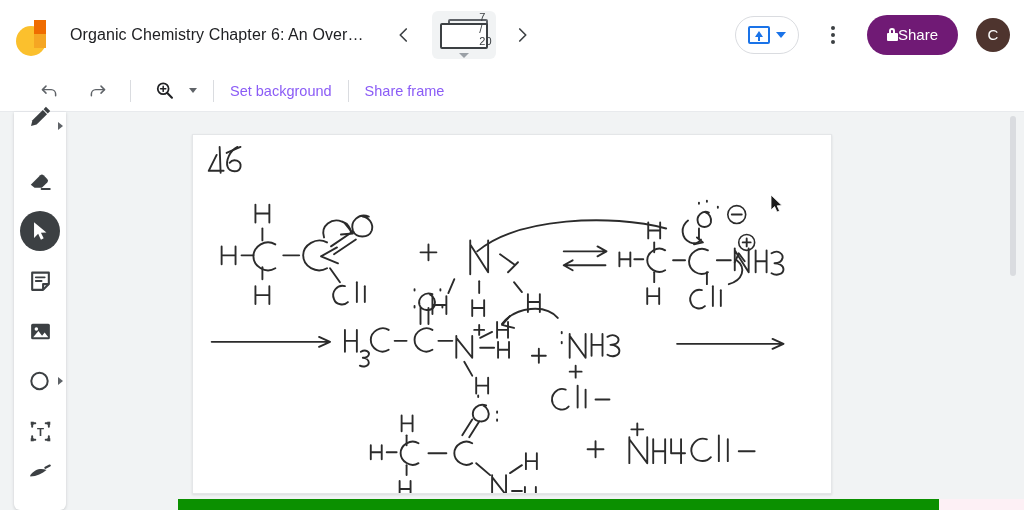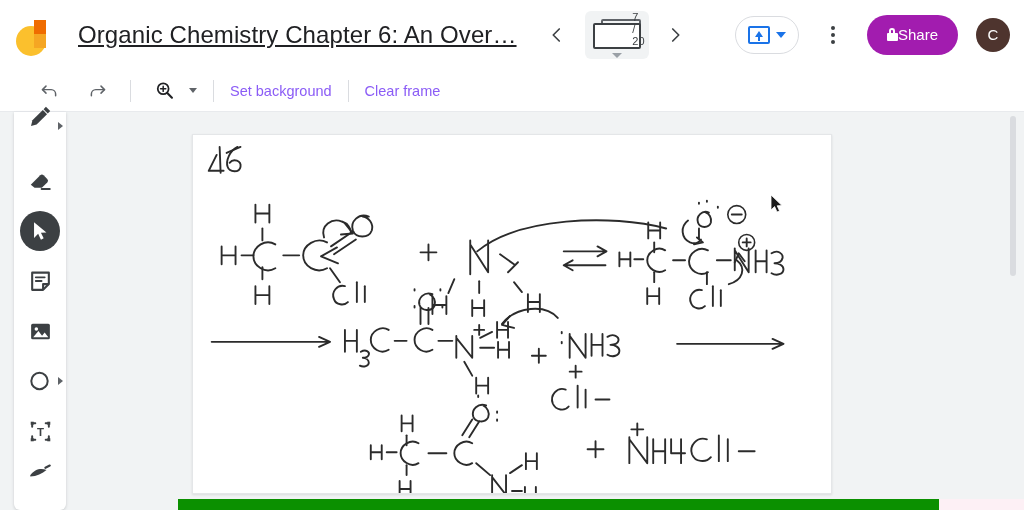--- a/index.html
+++ b/index.html
@@ -29,22 +29,22 @@
   }
   .logo-bar {
     position: absolute; left: 22px; top: 8px; width: 12px; height: 28px;
     background: #ef6c00;
   }
   .logo-bar-lower {
     position: absolute; left: 22px; top: 22px; width: 12px; height: 14px;
     background: #f5a623;
   }
   .doc-title {
-    font-size: 24px; color: #202124; margin-left: 20px;
-    white-space: nowrap; letter-spacing: .1px; text-decoration: underline;
+    font-size: 16px; color: #202124; margin-left: 12px;
+    white-space: nowrap; letter-spacing: .1px;
   }
   .nav-arrow {
     width: 36px; height: 36px; display: flex; align-items: center;
     justify-content: center; color: #3c4043; font-size: 21px;
     cursor: pointer; user-select: none; border-radius: 50%;
   }
   .nav-prev { margin-left: 22px; }
   .nav-next { margin-left: 8px; }
 
   .frame-chip {
@@ -96,21 +96,21 @@
     border-right: 5px solid transparent; border-top: 6px solid #1a73e8;
   }
   .kebab {
     width: 32px; height: 38px; display: flex; flex-direction: column;
     align-items: center; justify-content: center; gap: 3px;
     cursor: pointer; margin-left: 18px;
   }
   .kebab i { width: 4px; height: 4px; border-radius: 50%; background: #3c4043; display:block; }
   .share-btn {
     margin-left: 18px; height: 40px; padding: 0 20px; border: none;
-    border-radius: 20px; background: #a21caf; color: #fff; font-size: 15px;
+    border-radius: 20px; background: #701a75; color: #fff; font-size: 15px;
     display: flex; align-items: center; cursor: pointer;
     font-family: "Liberation Sans", sans-serif;
   }
   .lock-icon { position: relative; width: 11px; height: 13px; }
   .lock-icon .body {
     position: absolute; bottom: 0; left: 0; width: 11px; height: 8px;
     background: #fff; border-radius: 1px;
   }
   .lock-icon .shackle {
     position: absolute; top: 0; left: 2.5px; width: 6px; height: 7px;
@@ -286,21 +286,21 @@
       </svg>
     </div>
     <div class="tb-caret"></div>
 
     <div class="tb-div"></div>
 
     <div class="tb-label">Set background</div>
 
     <div class="tb-div"></div>
 
-    <div class="tb-label">Clear frame</div>
+    <div class="tb-label">Share frame</div>
 
   </div>
 
   <div class="rail">
 
     <div class="rail-item" style="height:44px;align-items:flex-start;">
       <svg width="26" height="26" viewBox="0 0 24 24" style="margin-top:-8px;">
         <path d="M17.5 2.6 l3.9 3.9 -2.2 2.2 -3.9 -3.9z" fill="#3c4043"></path>
         <path d="M14.6 5.5 l3.9 3.9 -9.6 9.6 -5.2 1.3 1.3 -5.2z" fill="#3c4043"></path>
       </svg>

